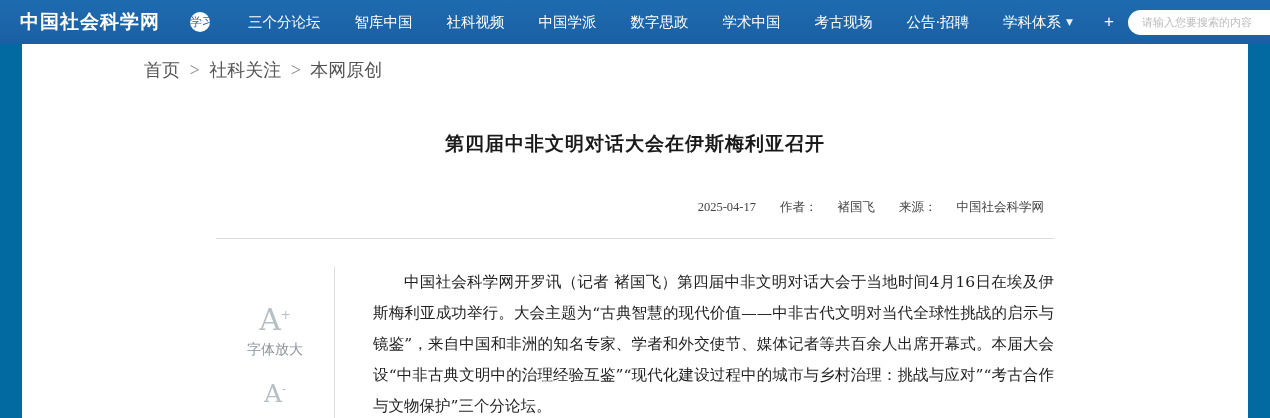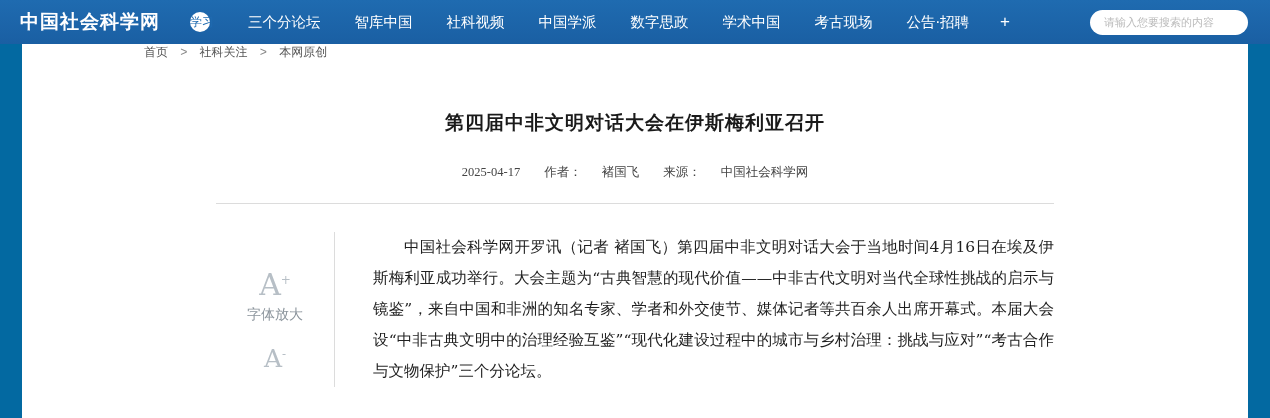--- a/index.html
+++ b/index.html
@@ -112,24 +112,24 @@
   
   .sheet {
     position: absolute;
     left: 22px;
     right: 22px;
     top: 44px;
     bottom: 0;
     background: #ffffff;
   }
   .breadcrumb {
-    padding: 0 0 0 122px;
-    font-size: 12px;
+    padding: 14px 0 0 122px;
+    font-size: 18px;
     color: #555;
-    font-family: Liberation Mono, monospace;
+    font-family: Liberation Serif, serif;
   }
   .breadcrumb a {
     color: #555;
     text-decoration: none;
     cursor: pointer;
   }
   .breadcrumb .sep { margin: 0 5px; color: #888; }
 
   .article {
     margin: 0 auto;
@@ -139,22 +139,22 @@
   }
   .article-title {
     text-align: center;
     font-size: 19px;
     font-weight: bold;
     color: #1a1a1a;
     font-family: "DejaVu Serif", "Liberation Serif", serif;
     letter-spacing: 1px;
   }
   .article-meta {
-    margin-top: 28px;
-    text-align: center;
+    margin-top: 42px;
+    text-align: right;
     font-size: 12.5px;
     color: #444;
     font-family: "DejaVu Sans", "Liberation Sans", sans-serif;
   }
   .article-meta span { margin: 0 10px; }
   .meta-date { font-family: "Liberation Serif", serif; }
   .divider {
     margin: 22px auto 0;
     width: 838px;
     height: 1px;
@@ -237,20 +237,24 @@
         <span>数字思政</span>
       </div>
       <div class="nav-item">
         <span>学术中国</span>
       </div>
       <div class="nav-item">
         <span>考古现场</span>
       </div>
       <div class="nav-item">
         <span>公告·招聘</span>
+      </div>
+      <div class="nav-item">
+        <span>学科体系</span>
+        <span class="nav-chev">▼</span>
       </div>
       <div class="nav-plus">+</div>
     </div>
 
     <div class="search-box">
       <input class="search-input" type="text" placeholder="请输入您要搜索的内容" style="">
 
     </div>
   </div>
 

